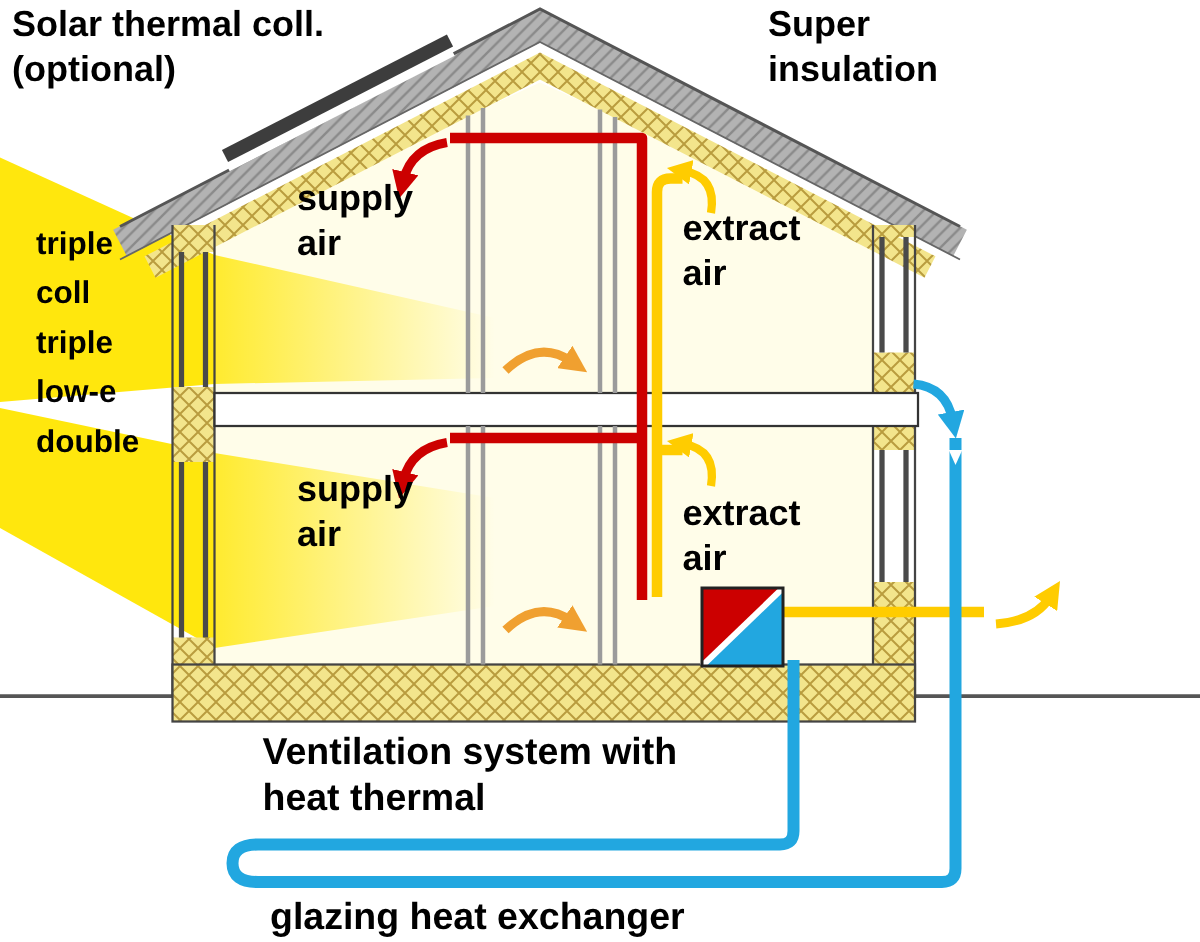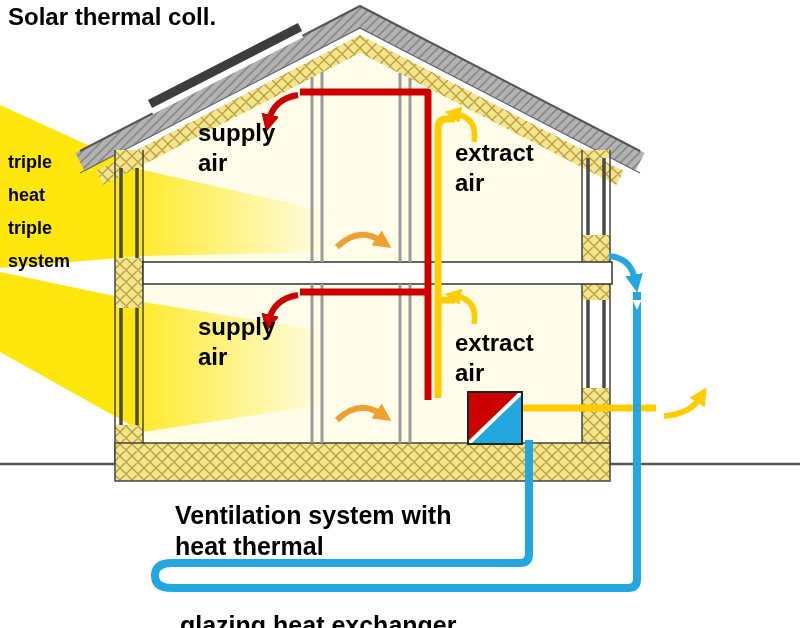--- a/index.html
+++ b/index.html
@@ -1,22 +1,22 @@
 <!DOCTYPE html>
 <html><head>
 <meta charset="utf-8">
 <style>
   * { margin:0; padding:0; box-sizing:border-box; }
   html,body { width:800px; height:628px; }
   body { background:#ffffff; font-family:"Liberation Sans", sans-serif; }
   .stage { position:relative; width:800px; height:628px; background:#fff; overflow:hidden; }
   .stage svg { position:absolute; left:0; top:0; }
   .lbl { position:absolute; color:#000; font-weight:600; font-size:24px; line-height:30px; white-space:nowrap; }
-  .lbl.glz { font-size:18px; font-weight:700; line-height:33px; }
-  .lbl.vent { font-size:25px; line-height:31px;margin-top:14px; }
+  .lbl.glz { font-size:21px; font-weight:700; line-height:33px;margin-left:16px; }
+  .lbl.vent { font-size:25px; line-height:31px; }
 </style>
 </head>
 <body>
 
 <div class="stage">
 
   <svg width="800" height="628" viewBox="0 0 800 628">
     <defs>
       <pattern id="insul" width="12" height="12" patternUnits="userSpaceOnUse">
         <rect width="12" height="12" fill="#f3e58c"></rect>
@@ -147,28 +147,34 @@
     </g>
 
     <g fill="none" stroke="#f0a030" stroke-width="6">
       <path d="M337,247 Q359,226 381,241" marker-end="url(#mOrg)"></path>
       <path d="M337,420 Q359,399 381,414" marker-end="url(#mOrg)"></path>
     </g>
   </svg>
 
   <div class="lbl" style="left:8px; top:2px;">
     <div>Solar thermal coll.</div>
-  </div>
-
+    <div>(optional)</div>
+  </div>
+
+  <div class="lbl" style="left:512px; top:2px;">
+    <div>Super</div>
+    <div>insulation</div>
+  </div>
 
   <div class="lbl glz" style="left:8px; top:146px;">
     <div>triple</div>
-    <div>heat</div>
+    <div>coll</div>
     <div>triple</div>
-    <div>system</div>
+    <div>low-e</div>
+    <div>double</div>
   </div>
 
   <div class="lbl" style="left:198px; top:118px;">
     <div>supply</div>
     <div>air</div>
   </div>
 
   <div class="lbl" style="left:455px; top:138px;">
     <div>extract</div>
     <div>air</div>

